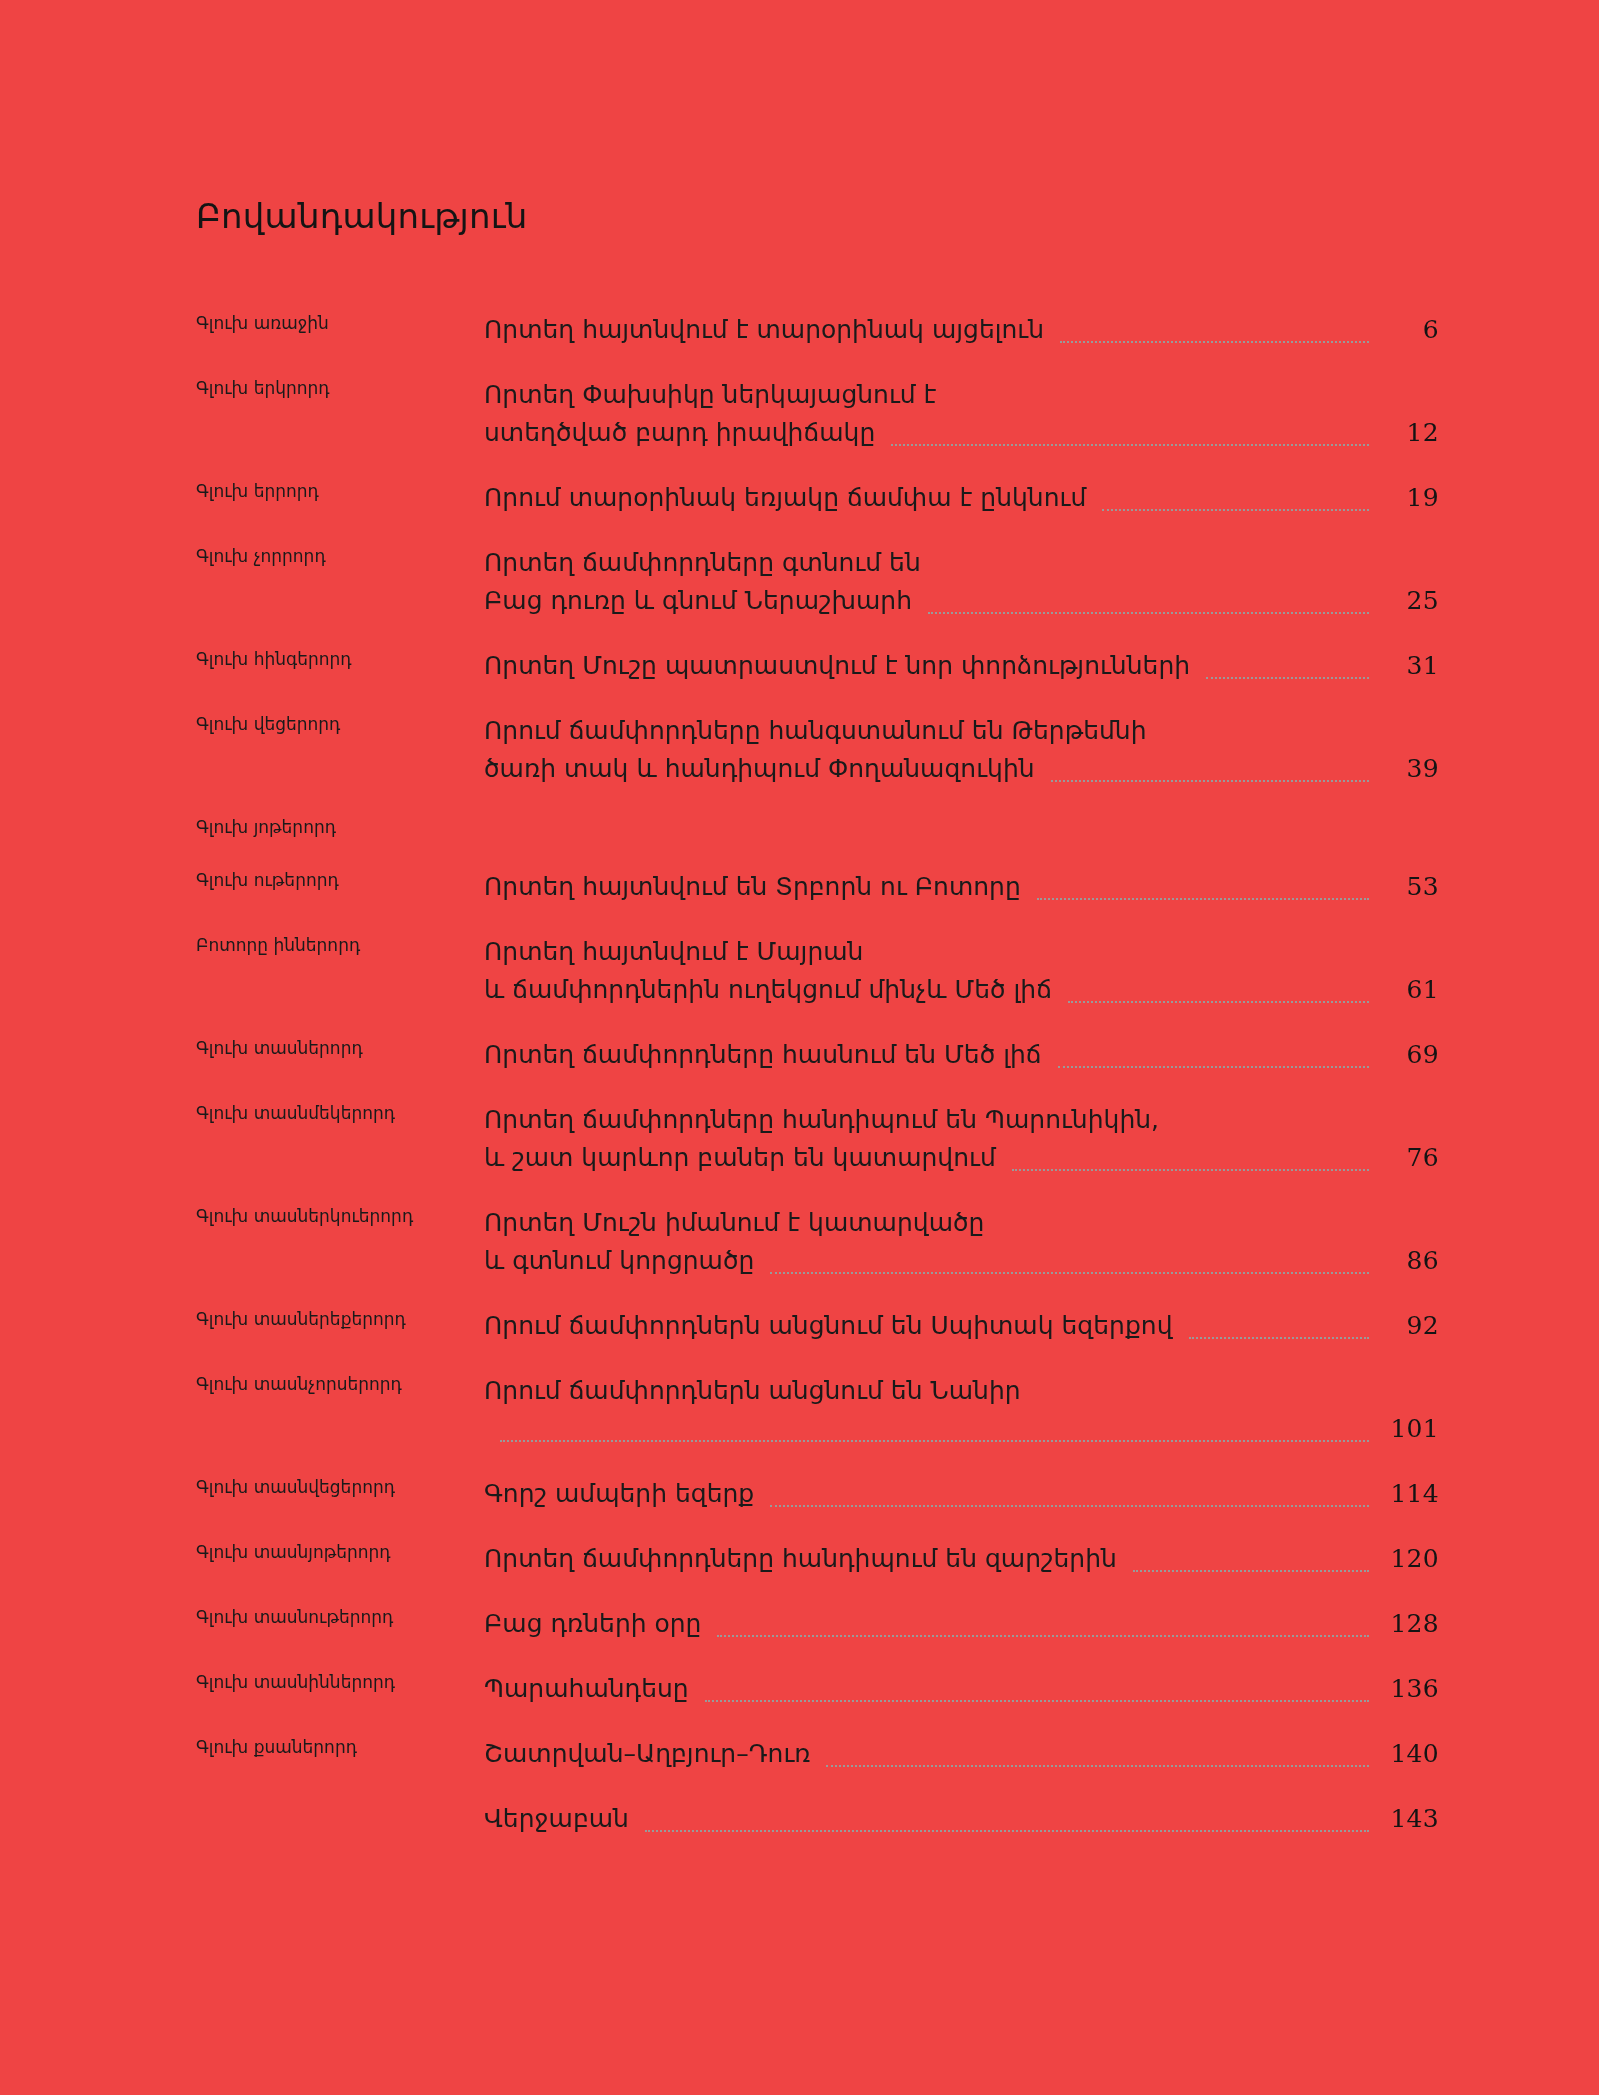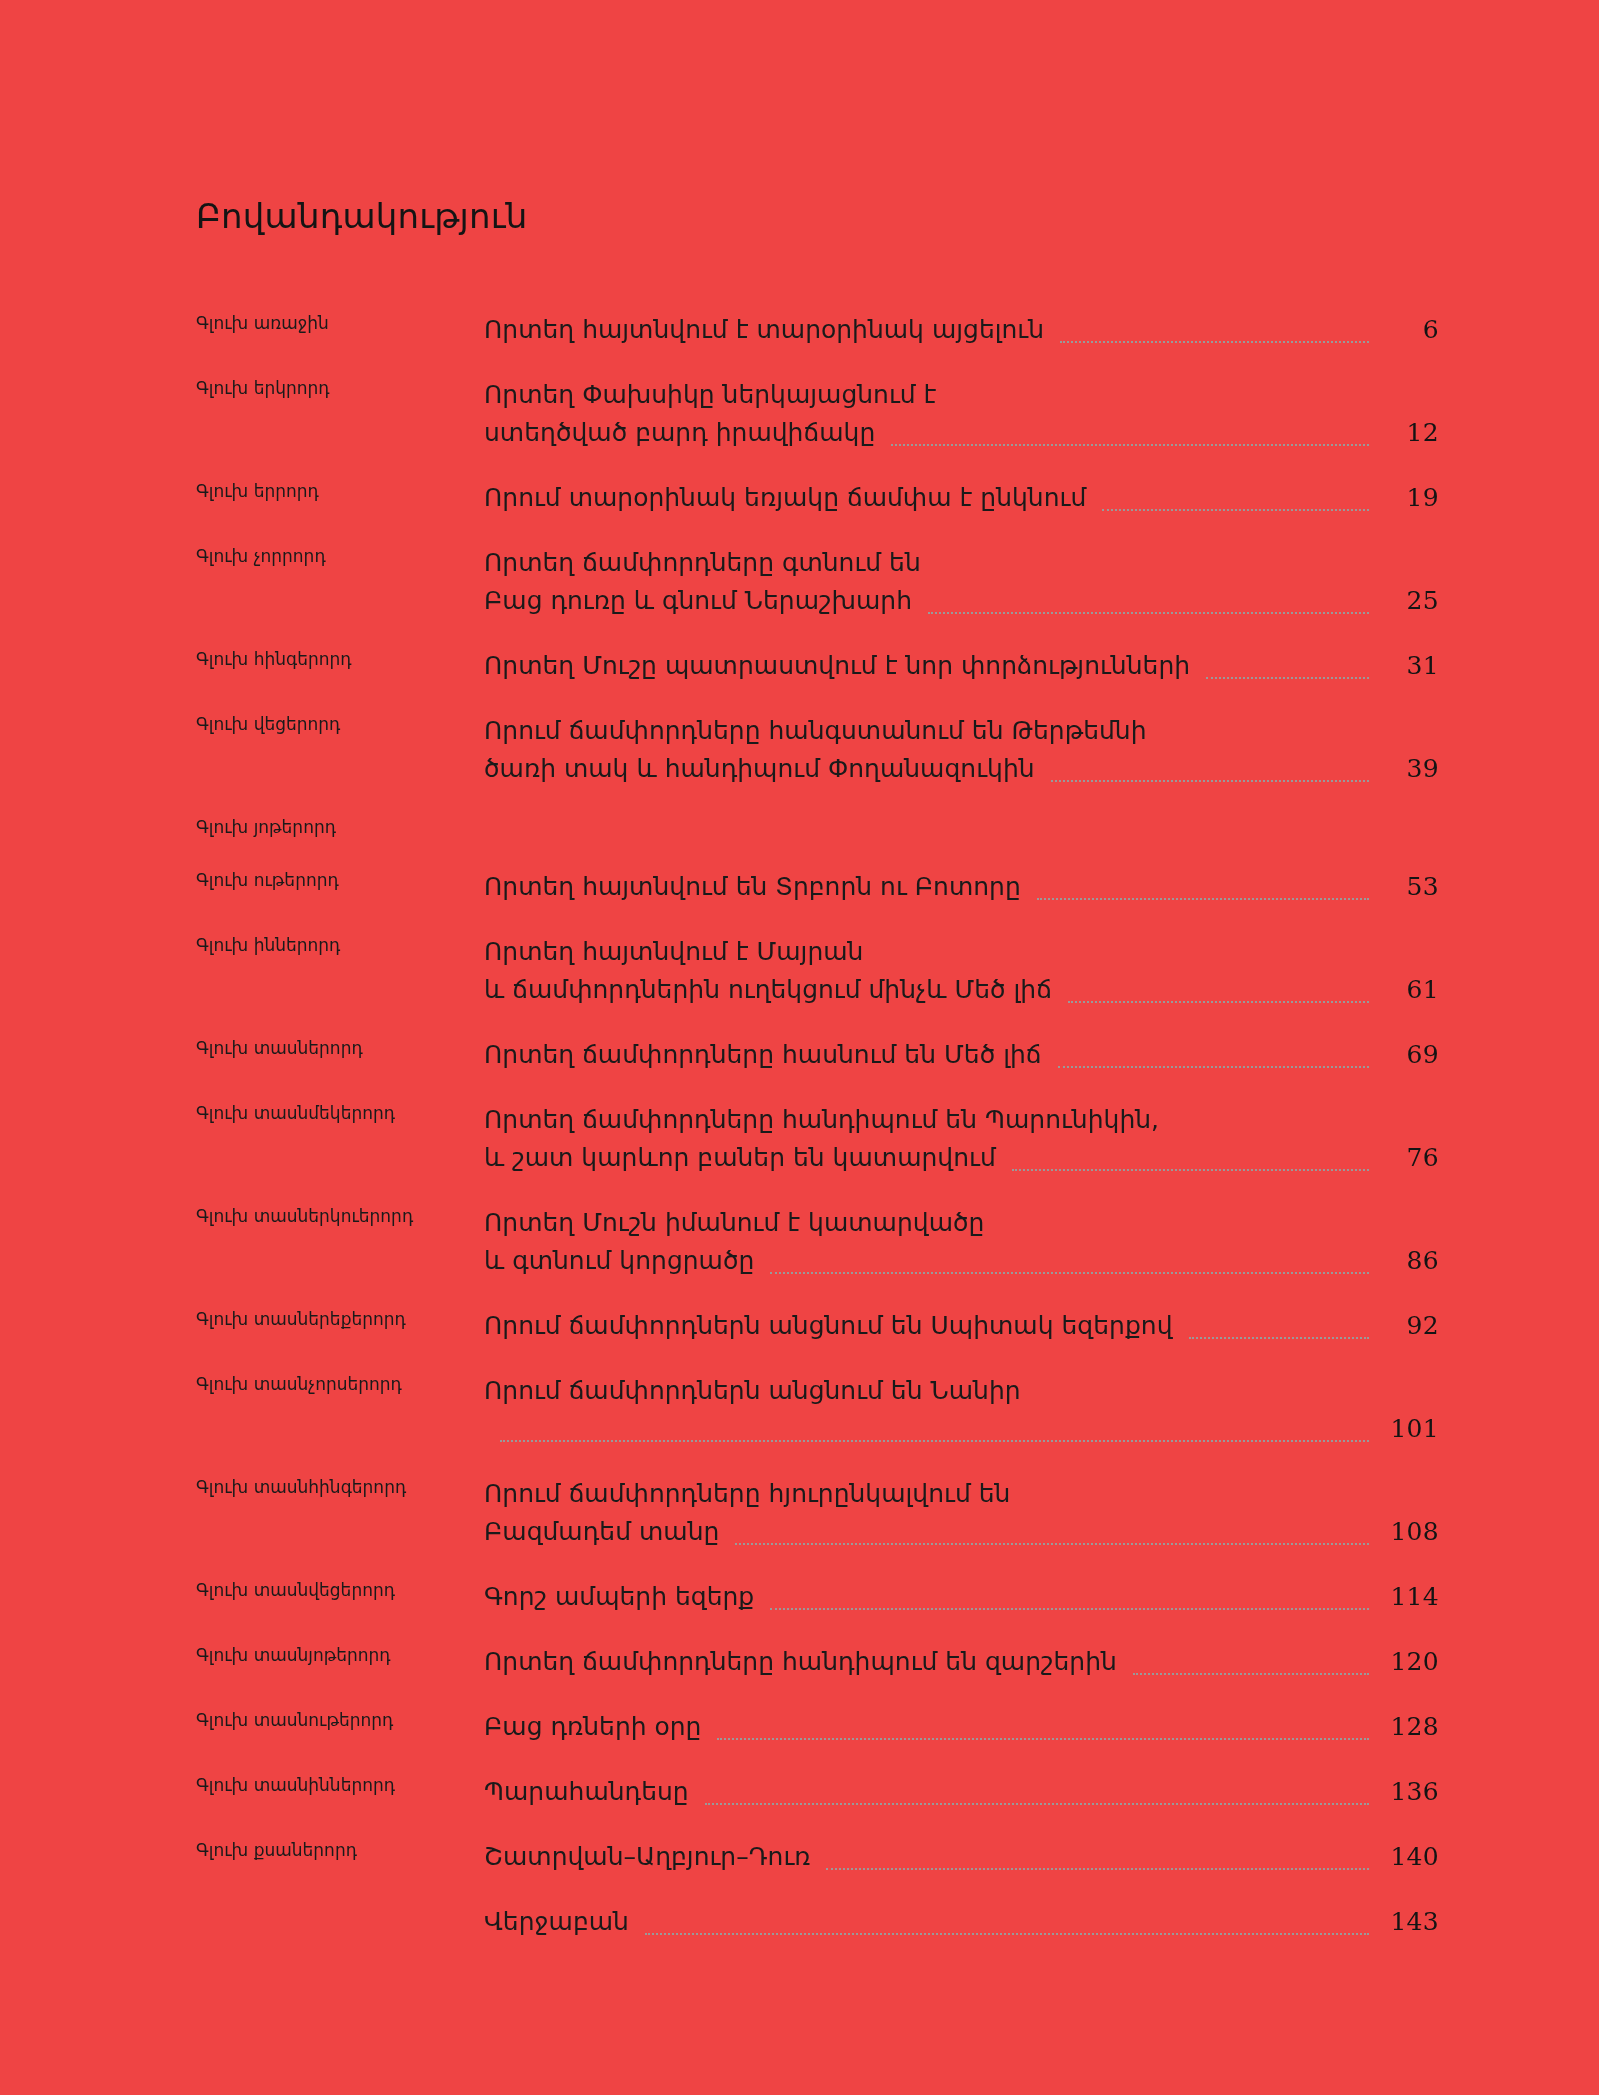--- a/index.html
+++ b/index.html
@@ -179,21 +179,21 @@
         <div class="chapter-label">Գլուխ ութերորդ</div>
         <div class="chapter-body">
           <div class="leader-line">
             <span class="leader-text">Որտեղ հայտնվում են Տրբորն ու Բոտորը</span>
             <span class="leader-dots"></span>
             <span class="page-num">53</span>
           </div>
         </div>
       </div>
       <div class="toc-row">
-        <div class="chapter-label">Գլուխ իններորդ</div>
+        <div class="chapter-label">Բոտորը իններորդ</div>
         <div class="chapter-body">
           <div class="title-line">Որտեղ հայտնվում է Մայրան</div>
           <div class="leader-line">
             <span class="leader-text">և ճամփորդներին ուղեկցում մինչև Մեծ լիճ</span>
             <span class="leader-dots"></span>
             <span class="page-num">61</span>
           </div>
         </div>
       </div>
       <div class="toc-row">
@@ -238,31 +238,20 @@
           </div>
         </div>
       </div>
       <div class="toc-row">
         <div class="chapter-label">Գլուխ տասնչորսերորդ</div>
         <div class="chapter-body">
           <div class="title-line">Որում ճամփորդներն անցնում են Նանիր</div>
           <div class="leader-line">
             <span class="leader-dots"></span>
             <span class="page-num">101</span>
-          </div>
-        </div>
-      </div>
-      <div class="toc-row">
-        <div class="chapter-label">Գլուխ տասնհինգերորդ</div>
-        <div class="chapter-body">
-          <div class="title-line">Որում ճամփորդները հյուրընկալվում են</div>
-          <div class="leader-line">
-            <span class="leader-text">Բազմադեմ տանը</span>
-            <span class="leader-dots"></span>
-            <span class="page-num">108</span>
           </div>
         </div>
       </div>
       <div class="toc-row">
         <div class="chapter-label">Գլուխ տասնվեցերորդ</div>
         <div class="chapter-body">
           <div class="leader-line">
             <span class="leader-text">Գորշ ամպերի եզերք</span>
             <span class="leader-dots"></span>
             <span class="page-num">114</span>

